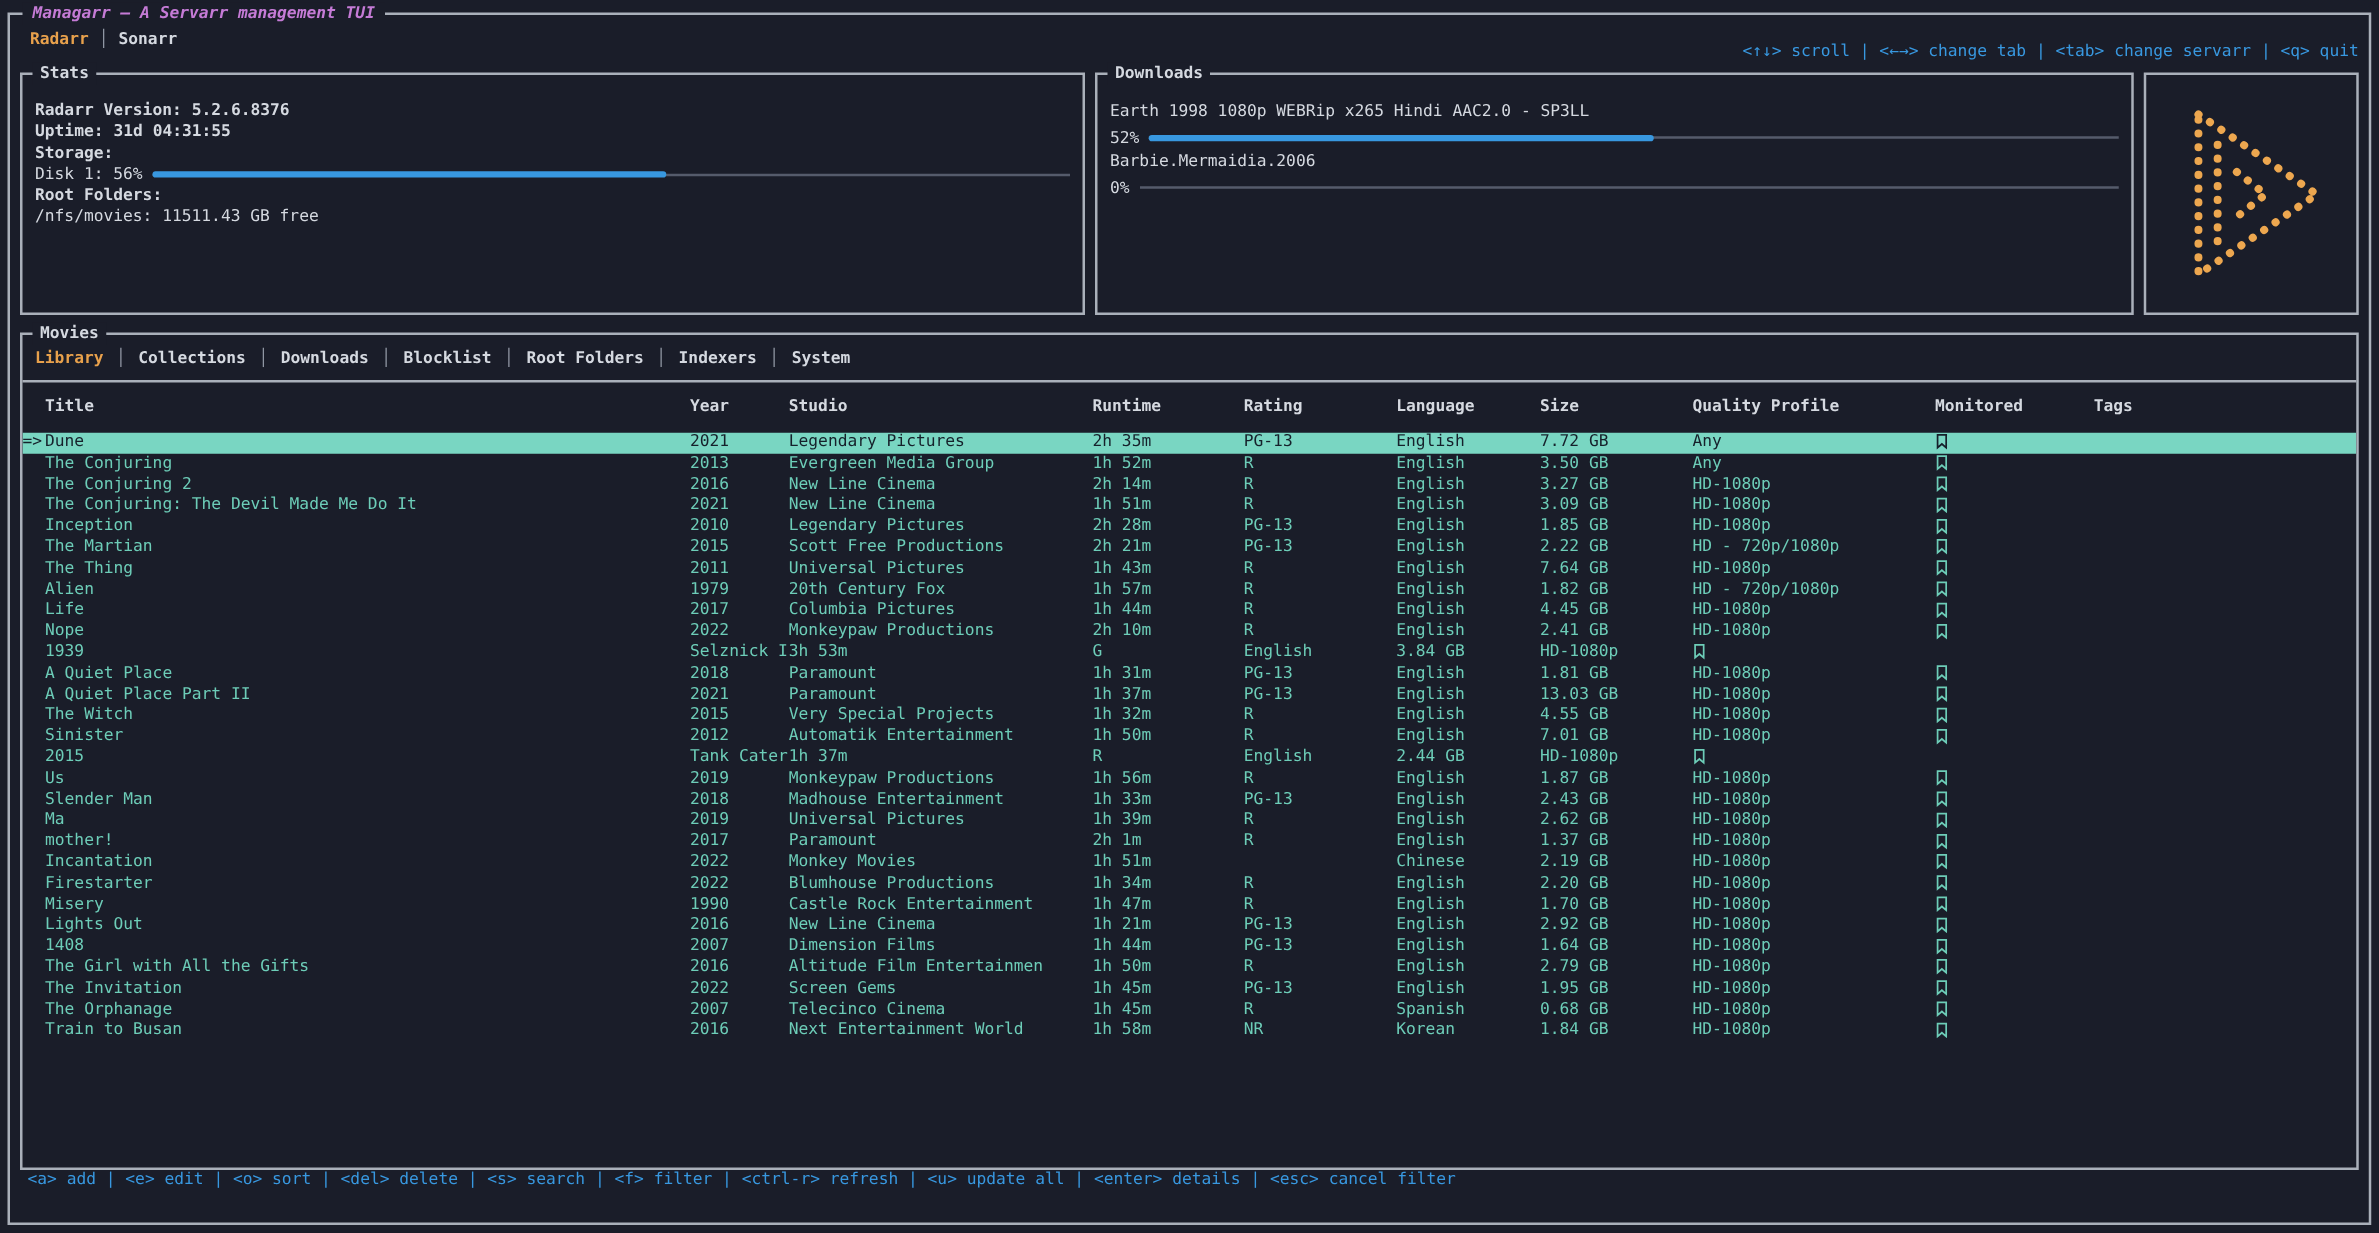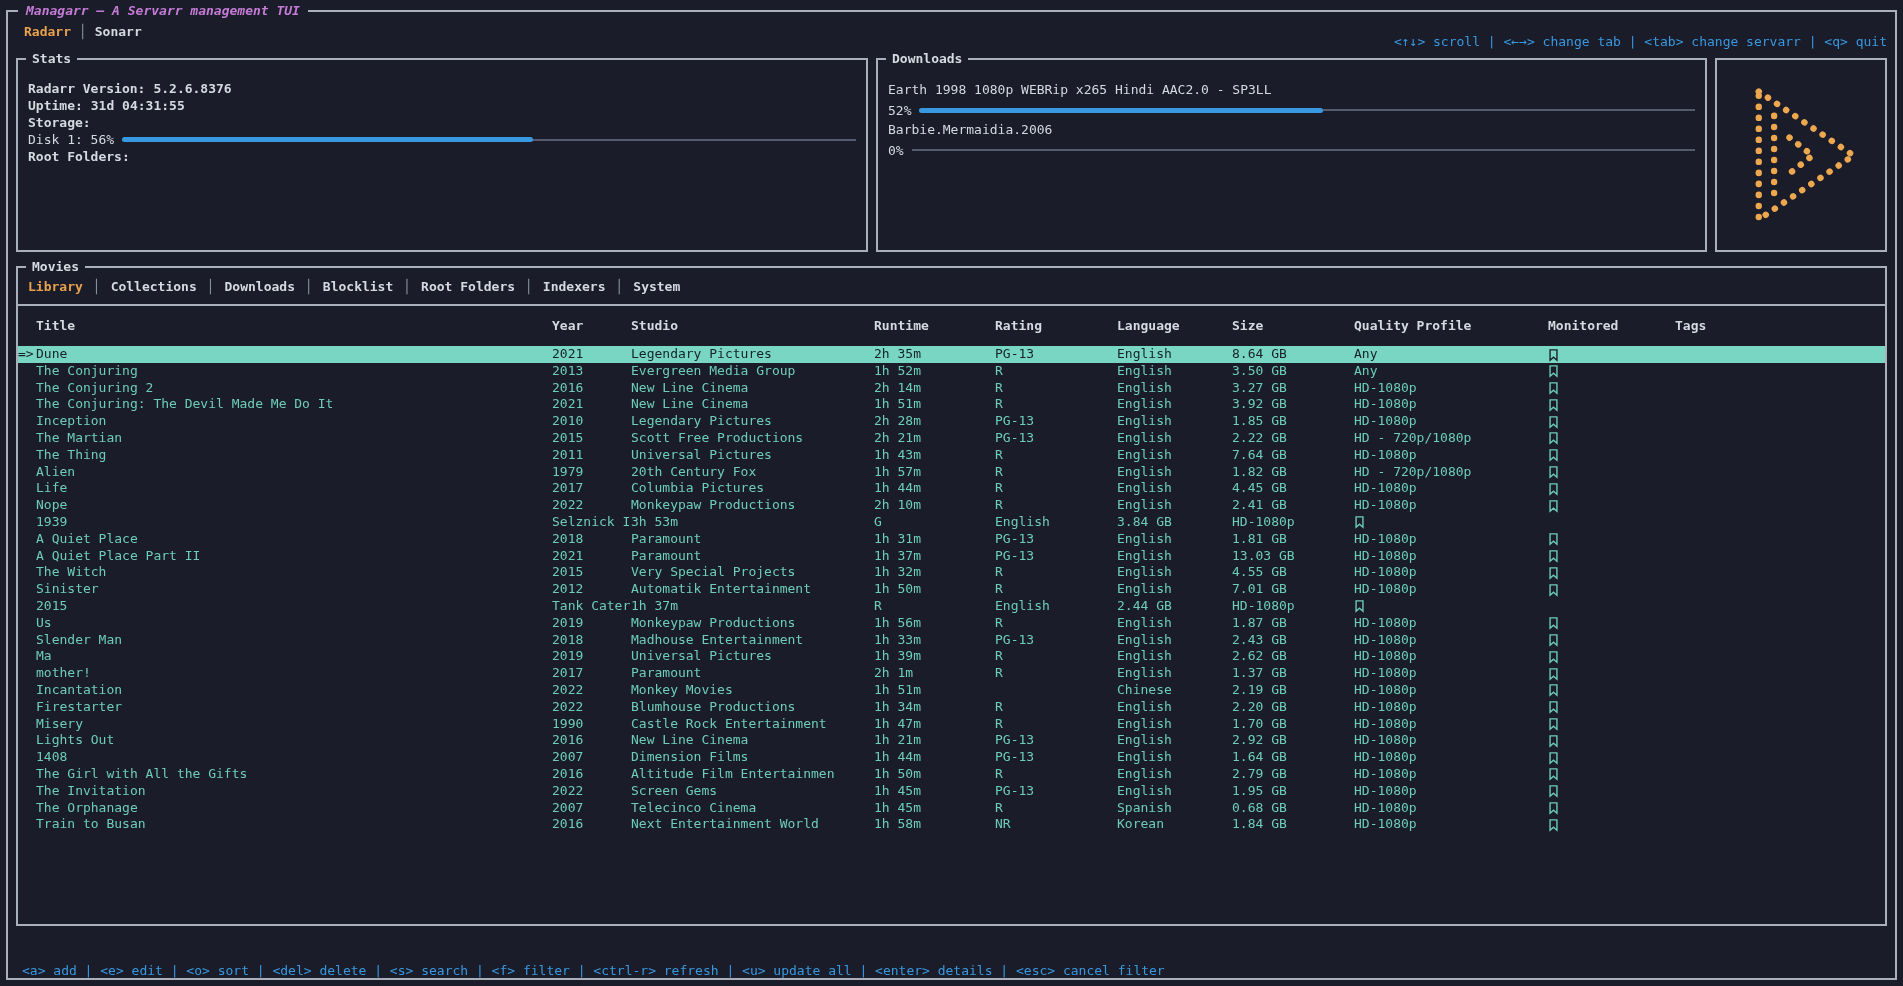--- a/index.html
+++ b/index.html
@@ -61,21 +61,21 @@
   .mtab.active{color:var(--accent-orange);}
   .movies-table{flex:1 1 auto;overflow:hidden;display:flex;flex-direction:column;}
   .thead-row{display:grid;grid-template-columns:var(--cols);height:40px;align-items:center;
              font-weight:bold;flex:0 0 auto;}
   .tbody{flex:1 1 auto;overflow:hidden;}
   .trow{display:grid;grid-template-columns:var(--cols);height:16.8px;align-items:center;
         color:var(--accent-teal);cursor:pointer;}
   .trow.selected{background:var(--selected-bg);color:var(--selected-fg);}
   .cell{overflow:hidden;white-space:nowrap;line-height:16.8px;}
   .c-monitored svg{vertical-align:middle;}
-  .bottom-help{height:52px;display:flex;align-items:flex-end;color:var(--accent-blue);
+  .bottom-help{height:42px;display:flex;align-items:flex-start;color:var(--accent-blue);
                flex:0 0 auto;padding:0 6px;}
 </style>
 </head>
 <body>
 
 <div class="app">
   <div class="outer">
     <span class="app-title">Managarr — A Servarr management TUI</span>
 
     <div class="servarr-row">
@@ -103,20 +103,23 @@
             <span>Storage:</span>
           </div>
           <div class="stat-line">
             <span class="gauge-label">Disk 1: 56%</span>
             <div class="gauge-track">
               <div class="gauge-fill" style="width: 56%;"></div>
             </div>
           </div>
           <div class="stat-line bold">
             <span>Root Folders:</span>
+          </div>
+          <div class="stat-line">
+            <span>/nfs/movies: 11511.43 GB free</span>
           </div>
         </div>
       </section>
 
       <section class="panel downloads-panel">
         <span class="panel-title">Downloads</span>
         <div class="panel-body">
             <div class="dl-name">Earth 1998 1080p WEBRip x265 Hindi AAC2.0 - SP3LL</div>
             <div class="gauge">
               <span class="gauge-label">52%</span>
@@ -176,21 +179,21 @@
           </div>
         <div class="tbody">
             <div class="trow selected">
               <span class="cell c-marker">=&gt;</span>
               <span class="cell c-title">Dune</span>
               <span class="cell c-year">2021</span>
               <span class="cell c-studio">Legendary Pictures</span>
               <span class="cell c-runtime">2h 35m</span>
               <span class="cell c-rating">PG-13</span>
               <span class="cell c-language">English</span>
-              <span class="cell c-size">8.64 GB</span>
+              <span class="cell c-size">7.72 GB</span>
               <span class="cell c-quality">Any</span>
               <span class="cell c-monitored"><svg viewBox="0 0 16 18" width="11" height="14">
                   <path d="M3 1.5h10v15l-5-4.3-5 4.3z" fill="none" stroke="currentColor" stroke-width="2"></path>
                 </svg></span>
               <span class="cell c-tags"></span>
             </div>
             <div class="trow">
               <span class="cell c-marker"></span>
               <span class="cell c-title">The Conjuring</span>
               <span class="cell c-year">2013</span>
@@ -221,21 +224,21 @@
               <span class="cell c-tags"></span>
             </div>
             <div class="trow">
               <span class="cell c-marker"></span>
               <span class="cell c-title">The Conjuring: The Devil Made Me Do It</span>
               <span class="cell c-year">2021</span>
               <span class="cell c-studio">New Line Cinema</span>
               <span class="cell c-runtime">1h 51m</span>
               <span class="cell c-rating">R</span>
               <span class="cell c-language">English</span>
-              <span class="cell c-size">3.92 GB</span>
+              <span class="cell c-size">3.09 GB</span>
               <span class="cell c-quality">HD-1080p</span>
               <span class="cell c-monitored"><svg viewBox="0 0 16 18" width="11" height="14">
                   <path d="M3 1.5h10v15l-5-4.3-5 4.3z" fill="none" stroke="currentColor" stroke-width="2"></path>
                 </svg></span>
               <span class="cell c-tags"></span>
             </div>
             <div class="trow">
               <span class="cell c-marker"></span>
               <span class="cell c-title">Inception</span>
               <span class="cell c-year">2010</span>

